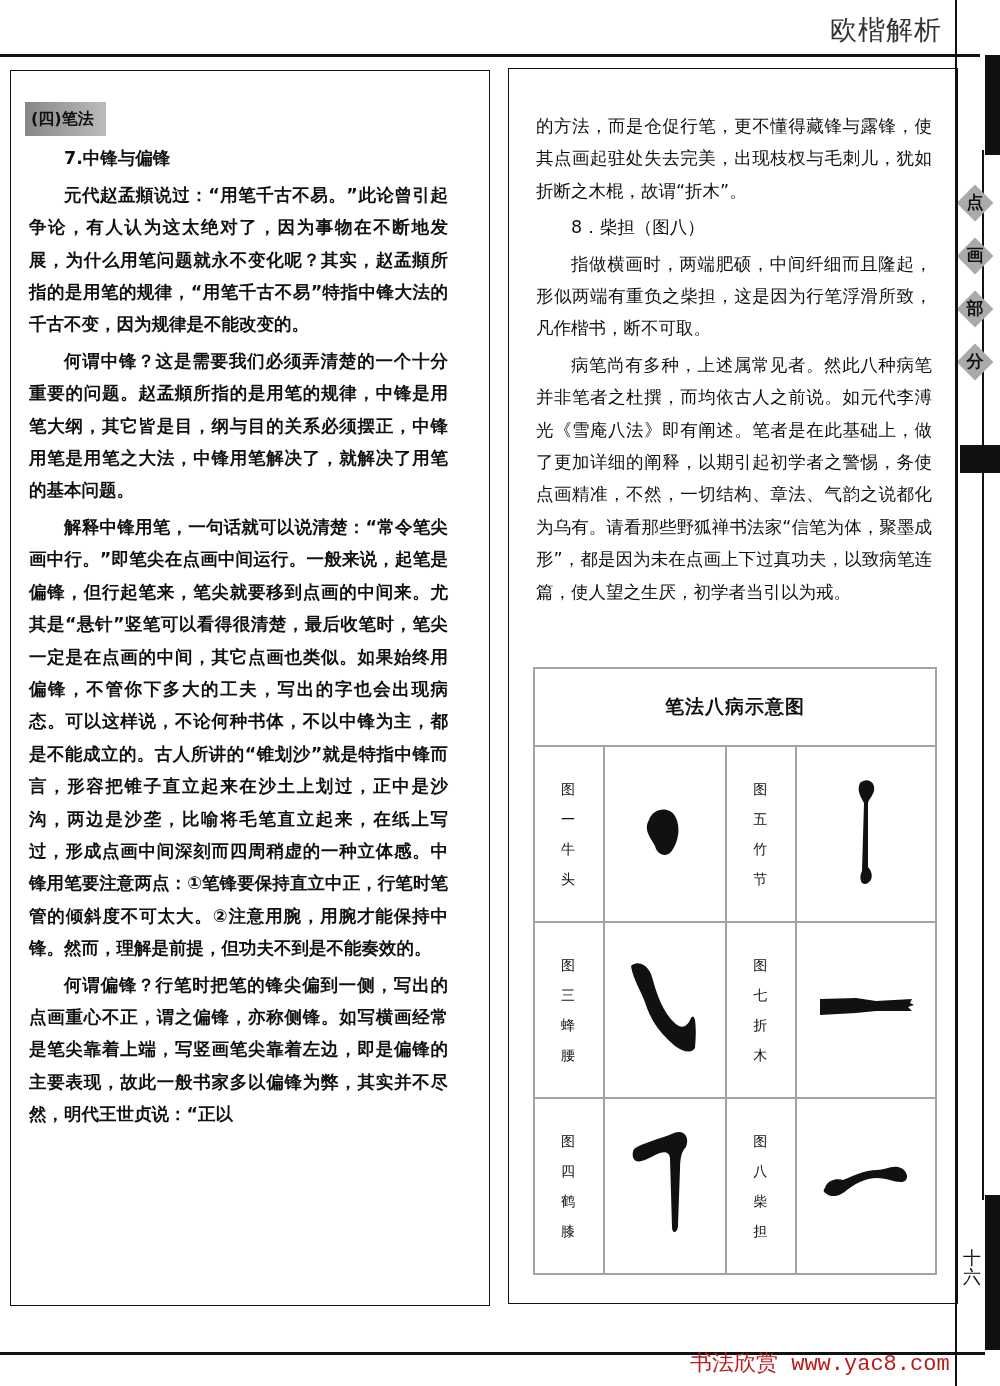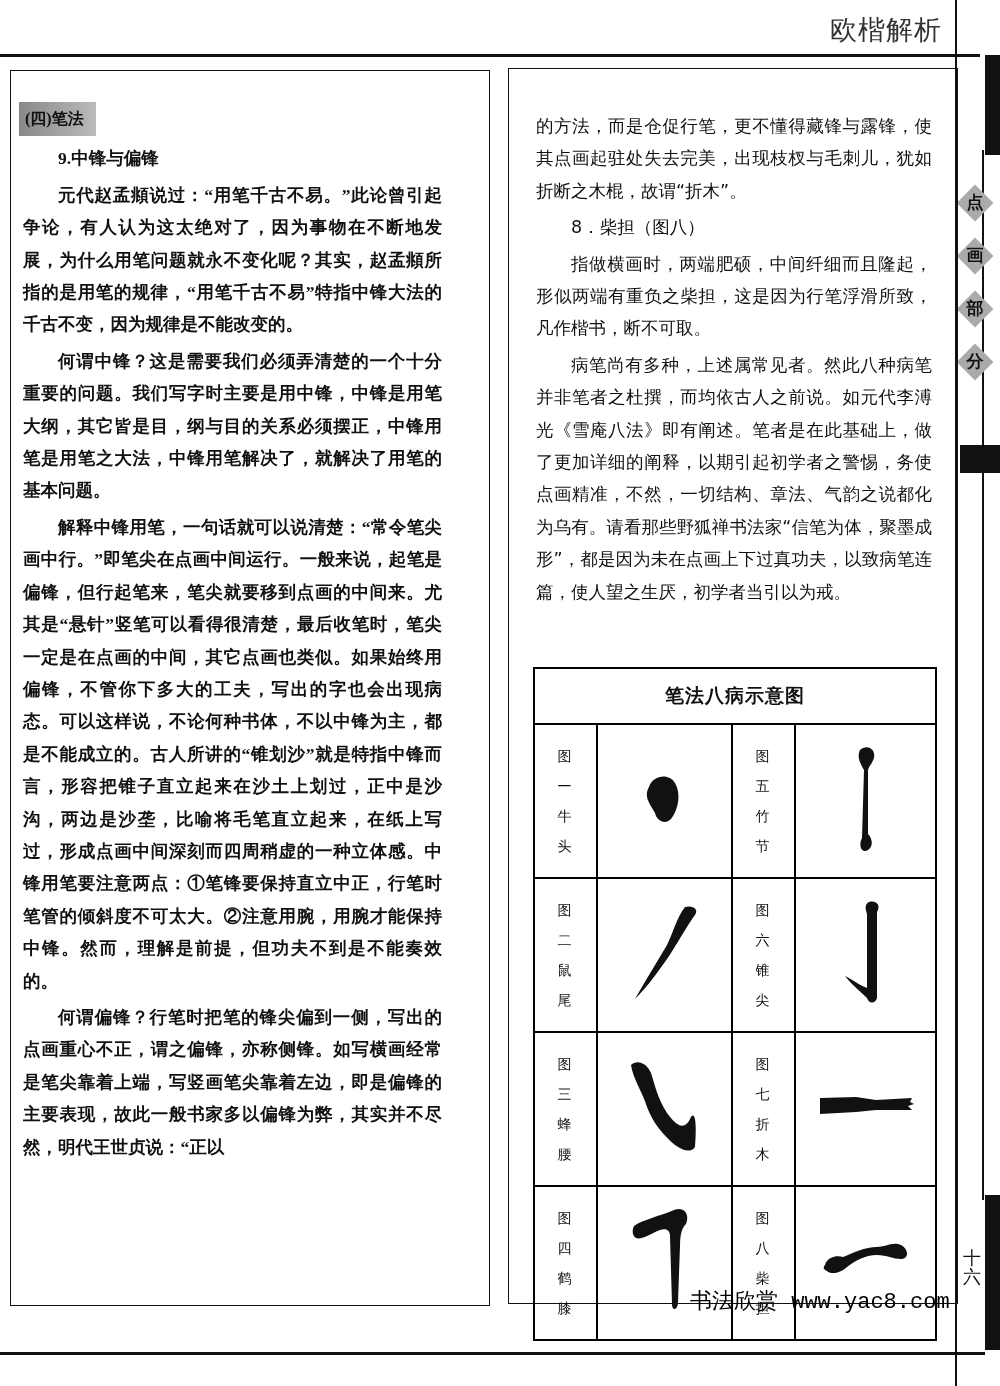--- a/index.html
+++ b/index.html
@@ -9,33 +9,33 @@
   .header-rule { position:absolute; left:0; top:54px; width:980px; height:3px; background:#111; }
   .vline { position:absolute; background:#111; }
   .panel { position:absolute; border:1.5px solid #111; box-sizing:border-box; }
   .col-left { left:10px; top:70px; width:480px; height:1236px; }
   .col-right { left:508px; top:68px; width:450px; height:1236px; }
   .text { position:absolute; font-size:17.5px; line-height:32.4px; font-weight:bold; text-align:justify; }
   .text p { margin:4px; text-indent:2em; }
   .text p.noindent { text-indent:0; }
   .text p.sub { text-indent:2em; }
   .section-tag { display:inline-block; background:linear-gradient(90deg,#888,#bbb); padding:1px 12px 1px 6px; font-size:16px; font-weight:bold; color:#111; margin-bottom:2px; }
-  .left-text { left:19px; top:102px; width:427px;font-family:Liberation Serif, serif; }
+  .left-text { left:25px; top:102px; width:427px; }
   .right-text { left:532px; top:106px; width:404px; }
   .fig-table { position:absolute; left:533px; top:667px; width:404px; border-collapse:collapse; border:2px solid #111; }
-  .fig-table td { border:2px solid #000000; padding:5px; text-align:center; vertical-align:middle; }
+  .fig-table td { border:2px solid #a3a3a3; padding:16px; text-align:center; vertical-align:middle; }
   .fig-table .title-cell { height:44px; font-size:19px; font-weight:bold; letter-spacing:1px; }
   .fig-table .label-cell { width:58px; height:142px; font-size:14px; line-height:30px; }
   .fig-table .img-cell { width:138px; }
   .fig-table .img-cell2 { width:139px; }
   .label-cell span { display:block; letter-spacing:10px; padding-left:8px; }
   .diamond { position:absolute; left:962px; width:26px; height:26px; transform:rotate(45deg); background:#aaa; }
   .diamond-label { position:absolute; left:964px; width:22px; text-align:center; font-size:17px; font-weight:bold; }
   .page-number { position:absolute; left:960px; top:1248px; width:24px; text-align:center; font-size:18px; line-height:19px; }
-  .watermark { position:absolute; left:690px; top:1286px; color:#000000; font-size:22px; font-family:"Liberation Mono", monospace; letter-spacing:0px; }
+  .watermark { position:absolute; left:690px; top:1348px; color:#b91c1c; font-size:22px; font-family:"Liberation Mono", monospace; letter-spacing:0px; }
   .footer-rule { position:absolute; left:0; top:1352px; width:985px; height:3px; background:#111; }
 </style>
 </head>
 <body>
 
 <div class="header-title">欧楷解析</div>
 <div class="header-rule"></div>
 
 <div class="vline" style="left:955px;top:0;width:2px;height:1386px;"></div>
 <div class="vline" style="left:982px;top:150px;width:1.5px;height:1050px;"></div>
@@ -56,23 +56,23 @@
 </div>
 
 <div class="page-number">
   <div>十</div>
   <div>六</div>
 </div>
 
 <div class="panel col-left"></div>
 <div class="text left-text">
   <div class="section-tag">(四)笔法</div>
-  <p class="sub">9.中锋与偏锋</p>
+  <p class="sub">7.中锋与偏锋</p>
   <p>元代赵孟頫说过：“用笔千古不易。”此论曾引起争论，有人认为这太绝对了，因为事物在不断地发展，为什么用笔问题就永不变化呢？其实，赵孟頫所指的是用笔的规律，“用笔千古不易”特指中锋大法的千古不变，因为规律是不能改变的。</p>
-  <p>何谓中锋？这是需要我们必须弄清楚的一个十分重要的问题。我们写字时主要是用中锋，中锋是用笔大纲，其它皆是目，纲与目的关系必须摆正，中锋用笔是用笔之大法，中锋用笔解决了，就解决了用笔的基本问题。</p>
+  <p>何谓中锋？这是需要我们必须弄清楚的一个十分重要的问题。赵孟頫所指的是用笔的规律，中锋是用笔大纲，其它皆是目，纲与目的关系必须摆正，中锋用笔是用笔之大法，中锋用笔解决了，就解决了用笔的基本问题。</p>
   <p>解释中锋用笔，一句话就可以说清楚：“常令笔尖画中行。”即笔尖在点画中间运行。一般来说，起笔是偏锋，但行起笔来，笔尖就要移到点画的中间来。尤其是“悬针”竖笔可以看得很清楚，最后收笔时，笔尖一定是在点画的中间，其它点画也类似。如果始终用偏锋，不管你下多大的工夫，写出的字也会出现病态。可以这样说，不论何种书体，不以中锋为主，都是不能成立的。古人所讲的“锥划沙”就是特指中锋而言，形容把锥子直立起来在沙土上划过，正中是沙沟，两边是沙垄，比喻将毛笔直立起来，在纸上写过，形成点画中间深刻而四周稍虚的一种立体感。中锋用笔要注意两点：①笔锋要保持直立中正，行笔时笔管的倾斜度不可太大。②注意用腕，用腕才能保持中锋。然而，理解是前提，但功夫不到是不能奏效的。</p>
   <p>何谓偏锋？行笔时把笔的锋尖偏到一侧，写出的点画重心不正，谓之偏锋，亦称侧锋。如写横画经常是笔尖靠着上端，写竖画笔尖靠着左边，即是偏锋的主要表现，故此一般书家多以偏锋为弊，其实并不尽然，明代王世贞说：“正以</p>
 </div>
 
 <div class="panel col-right"></div>
 <div class="text right-text" style="font-weight:normal;">
   <p class="noindent">的方法，而是仓促行笔，更不懂得藏锋与露锋，使其点画起驻处失去完美，出现枝杈与毛刺儿，犹如折断之木棍，故谓“折木”。</p>
   <p class="sub">8．柴担（图八）</p>
   <p>指做横画时，两端肥硕，中间纤细而且隆起，形似两端有重负之柴担，这是因为行笔浮滑所致，凡作楷书，断不可取。</p>
   <p>病笔尚有多种，上述属常见者。然此八种病笔并非笔者之杜撰，而均依古人之前说。如元代李溥光《雪庵八法》即有阐述。笔者是在此基础上，做了更加详细的阐释，以期引起初学者之警惕，务使点画精准，不然，一切结构、章法、气韵之说都化为乌有。请看那些野狐禅书法家“信笔为体，聚墨成形”，都是因为未在点画上下过真功夫，以致病笔连篇，使人望之生厌，初学者当引以为戒。</p>
@@ -98,40 +98,20 @@
       <span>图五</span>
       <span>竹节</span>
     </td>
     <td class="img-cell2">
       <svg width="40" height="110" viewBox="0 0 40 110">
             <path d="M14 6 C20 0 30 4 28 14 C26 20 23 22 22 26 L22 90 C26 94 28 102 22 106 C16 110 12 102 16 94 L18 26 C16 22 10 14 14 6 Z" fill="#111"></path>
           </svg>
     </td>
   </tr>
 
-  <tr>
-    <td class="label-cell">
-      <span>图二</span>
-      <span>鼠尾</span>
-    </td>
-    <td class="img-cell">
-      <svg width="80" height="100" viewBox="0 0 80 100">
-            <path d="M60 4 C68 2 74 6 70 12 C64 20 56 34 46 50 C34 68 22 84 10 96 C18 82 30 62 42 42 C48 30 52 14 60 4 Z" fill="#111"></path>
-          </svg>
-    </td>
-    <td class="label-cell">
-      <span>图六</span>
-      <span>锥尖</span>
-    </td>
-    <td class="img-cell2">
-      <svg width="50" height="110" viewBox="0 0 50 110">
-            <path d="M28 4 C36 2 40 8 36 14 L36 100 C34 106 28 106 26 100 C20 94 10 86 4 78 C12 82 20 88 26 90 L26 16 C24 10 24 6 28 4 Z" fill="#111"></path>
-          </svg>
-    </td>
-  </tr>
 
   <tr>
     <td class="label-cell">
       <span>图三</span>
       <span>蜂腰</span>
     </td>
     <td class="img-cell">
       <svg width="80" height="100" viewBox="0 0 80 100">
             <path d="M6 8 C12 2 22 6 26 16 C30 28 32 40 42 56 C52 70 60 74 66 60 C70 54 72 66 70 90 C66 96 58 94 50 88 C38 78 28 66 22 50 C18 36 8 22 6 8 Z" fill="#111"></path>
           </svg>

